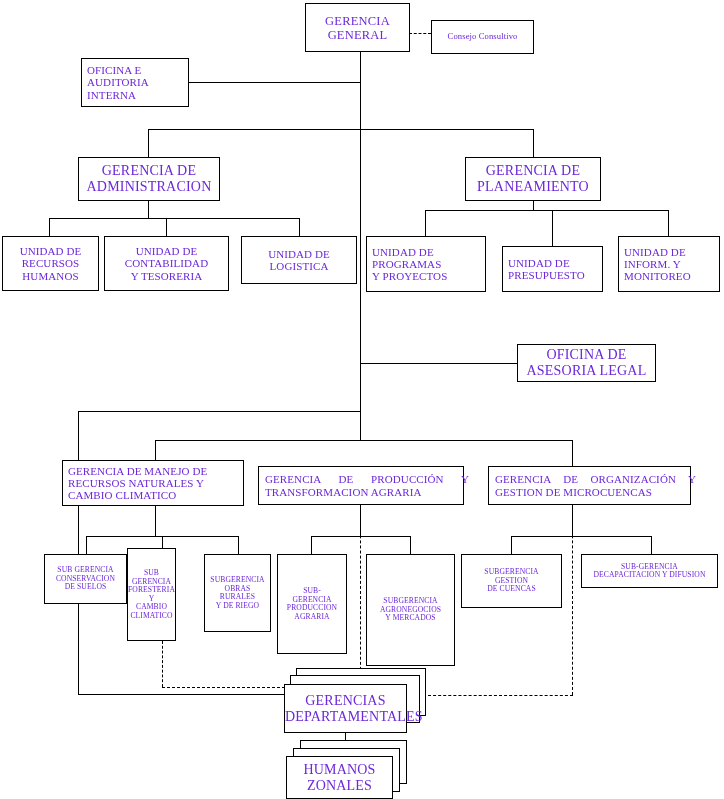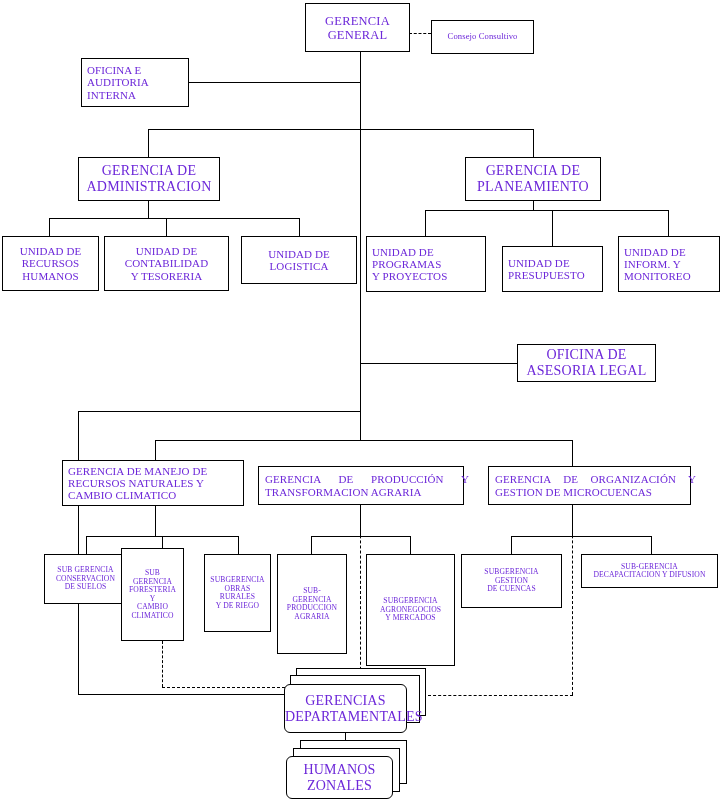--- a/index.html
+++ b/index.html
@@ -67,21 +67,21 @@
 
   
   .stack {
     position: absolute;
     border: 1px solid #000000;
     background: #ffffff;
     box-sizing: border-box;
     z-index: 3;
   }
   .stack.s2 { z-index: 4; }
-  .box.front { z-index: 6; border-radius: 6px; }
+  .box.front { z-index: 6; }
 </style>
 </head>
 <body>
 
 <div id="chart">
 
   <div class="ln v" style="left:360px; top:52px; height:77px;"></div>
 
   <div class="ln h" style="left:148px; top:129px; width:386px;"></div>
   <div class="ln v" style="left:148px; top:129px; height:28px;"></div>
@@ -218,21 +218,21 @@
   <div class="box jst f11" style="left:488px; top:466px; width:203px; height:39px;">
     <span class="txt">GERENCIA DE ORGANIZACIÓN Y GESTION DE MICROCUENCAS</span>
   </div>
 
   <div class="box ctr f8" style="left:44px; top:554px; width:83px; height:50px;">
     <span class="txt">SUB GERENCIA
 CONSERVACION
 DE SUELOS</span>
   </div>
 
-  <div class="box ctr f8" style="left:121px; top:548px; width:63px; height:93px;">
+  <div class="box ctr f8" style="left:127px; top:548px; width:49px; height:93px;">
     <span class="txt">SUB
 GERENCIA
 FORESTERIA
 Y
 CAMBIO
 CLIMATICO</span>
   </div>
 
   <div class="box ctr f8" style="left:204px; top:554px; width:67px; height:78px;">
     <span class="txt">SUBGERENCIA

